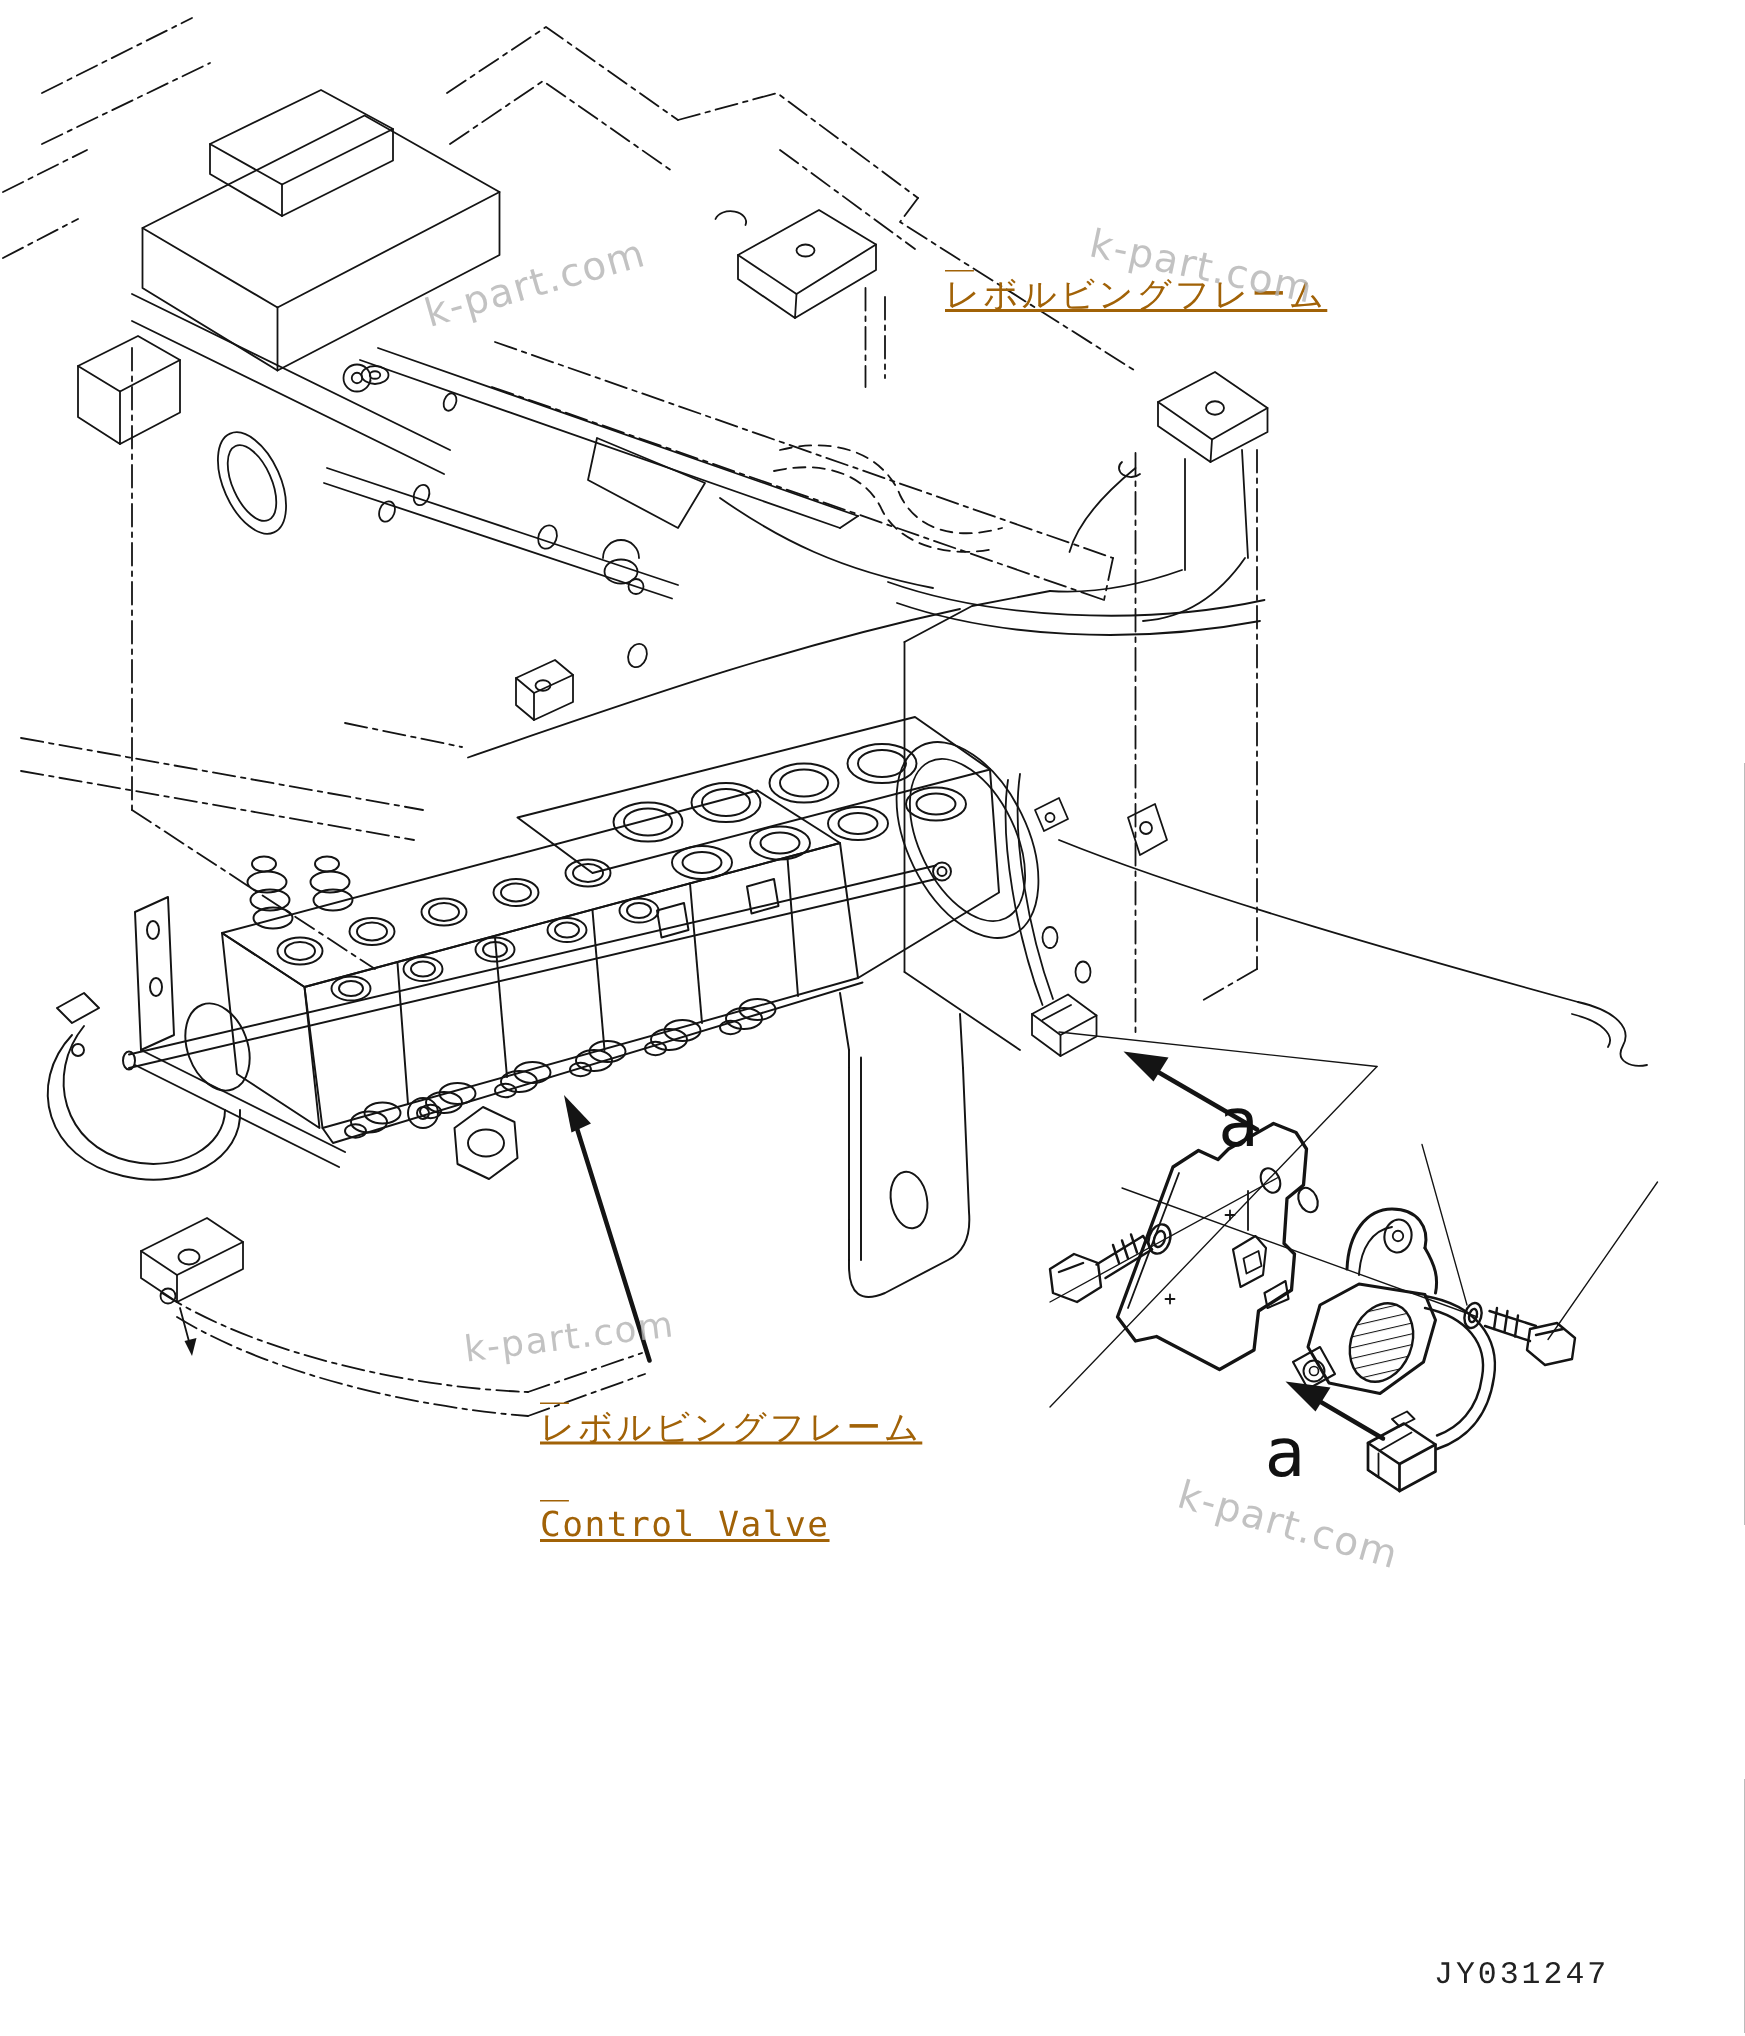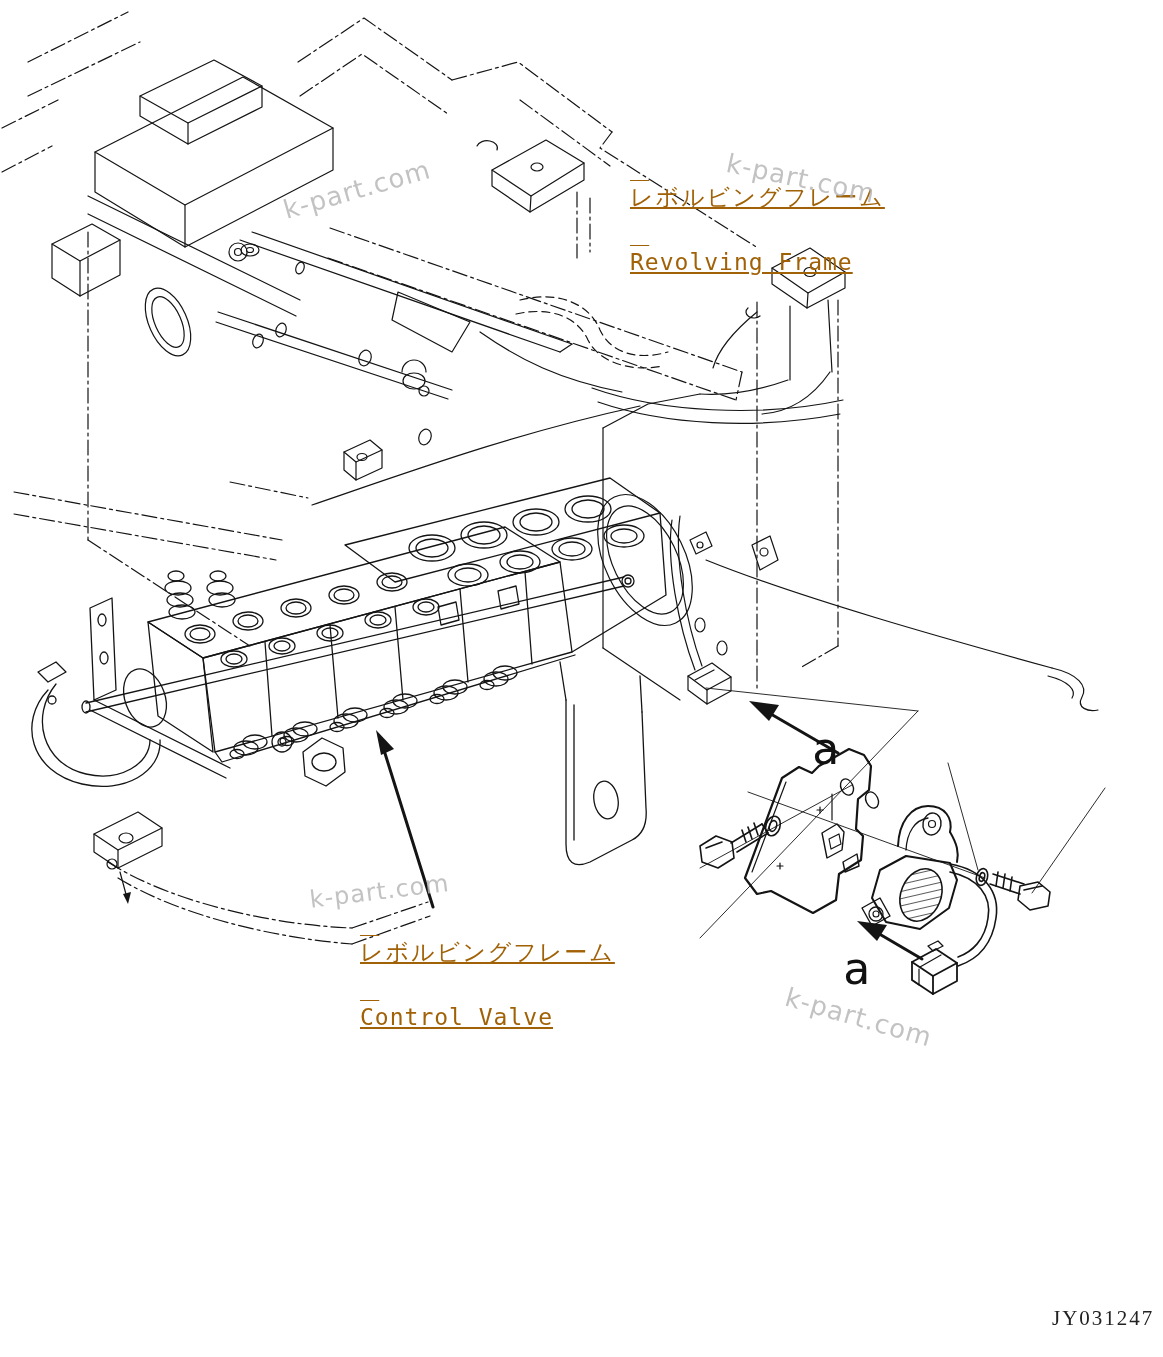--- a/index.html
+++ b/index.html
@@ -13,22 +13,22 @@
     font-family:"DejaVu Sans Mono","DejaVu Sans",monospace;
     text-decoration:underline;
   }
   .lbl .jp{font-size:23px;letter-spacing:2px;font-weight:500;display:block;}
   .lbl .en{font-size:23px;letter-spacing:1px;display:block;}
   .callout{
     position:absolute;color:#111;font-size:45px;
     font-family:"DejaVu Sans Mono","DejaVu Sans",monospace;
   }
   .drawno{
-    position:absolute;left:1052px;top:1306px;color:#222;font-size:21px;
-    letter-spacing:2px;font-family:Liberation Serif, serif;
+    position:absolute;left:956px;top:1306px;color:#222;font-size:21px;
+    letter-spacing:2px;font-family:Liberation Mono, monospace;
   }
   .wm{
     position:absolute;color:#b4b4b4;opacity:.8;font-size:26px;letter-spacing:1px;
     font-family:"DejaVu Sans","Liberation Sans",sans-serif;font-weight:500;
     transform-origin:left top;pointer-events:none;white-space:nowrap;
   }
   .wm1{left:280px;top:196px;transform:rotate(-16deg);}
   .wm2{left:730px;top:148px;transform:rotate(12deg);}
   .wm3{left:308px;top:886px;transform:rotate(-7deg);font-size:24px;}
   .wm4{left:790px;top:982px;transform:rotate(16deg);}
@@ -394,21 +394,20 @@
     </g>
     <g>
       <path d="M 922,959 L 876,932"></path>
       <polygon points="857,921 887,925 877,941" fill="#141414" stroke="none"></polygon>
     </g>
   </g>
 </svg>
 
 <div class="lbl lbl-revolving">
   <span class="jp">レボルビングフレーム</span>
-  <span class="en">Revolving Frame</span>
 </div>
 
 <div class="lbl lbl-cv">
   <span class="jp">レボルビングフレーム</span>
   <span class="en">Control Valve</span>
 </div>
 
 <div class="callout a1">a</div>
 <div class="callout a2">a</div>
 

